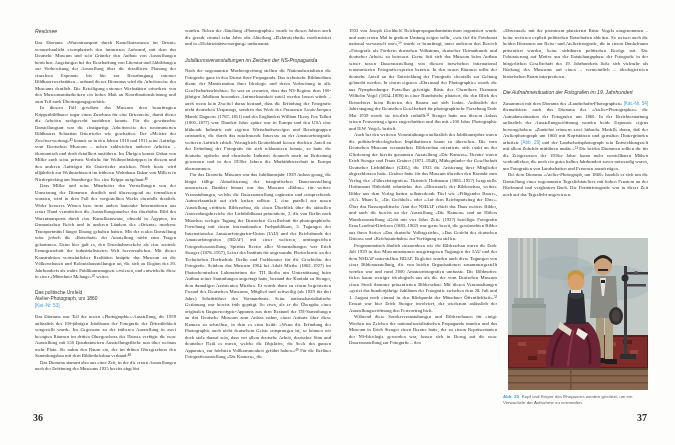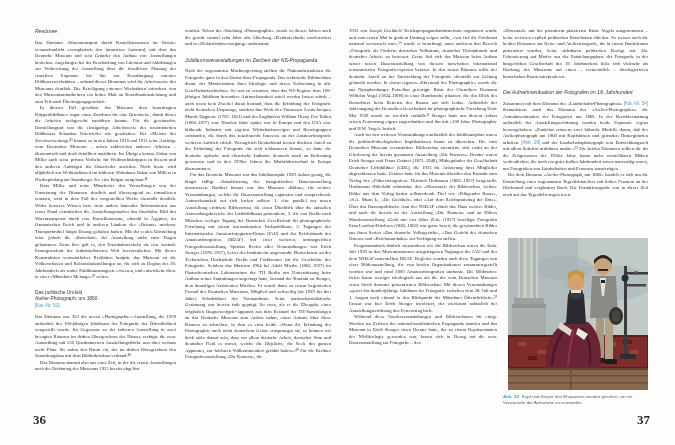--- a/index.html
+++ b/index.html
@@ -30,21 +30,21 @@
   .figure{
     position:absolute;left:508px;top:238px;width:140px;height:152px;overflow:hidden;
   }
   .caption{
     position:absolute;left:503px;top:394px;width:146px;
     font-family:"Liberation Sans","DejaVu Sans",sans-serif;
     font-size:4.4px;line-height:6px;color:#5a5a5a;text-align:left;
   }
   .caption .cap-label{color:#4aa0d0;font-weight:bold;margin-right:3px;}
   .pagenum{
-    position:absolute;font-size:13px;font-weight:bold;color:#2a2a2a;
+    position:absolute;font-size:10px;font-weight:bold;color:#2a2a2a;
     font-family:"Liberation Serif","DejaVu Serif",serif;
   }
   .pagenum.left{left:33px;top:412px;}
   .pagenum.right{left:637px;top:412px;}
 </style>
 </head>
 <body>
 
 <div>
 

